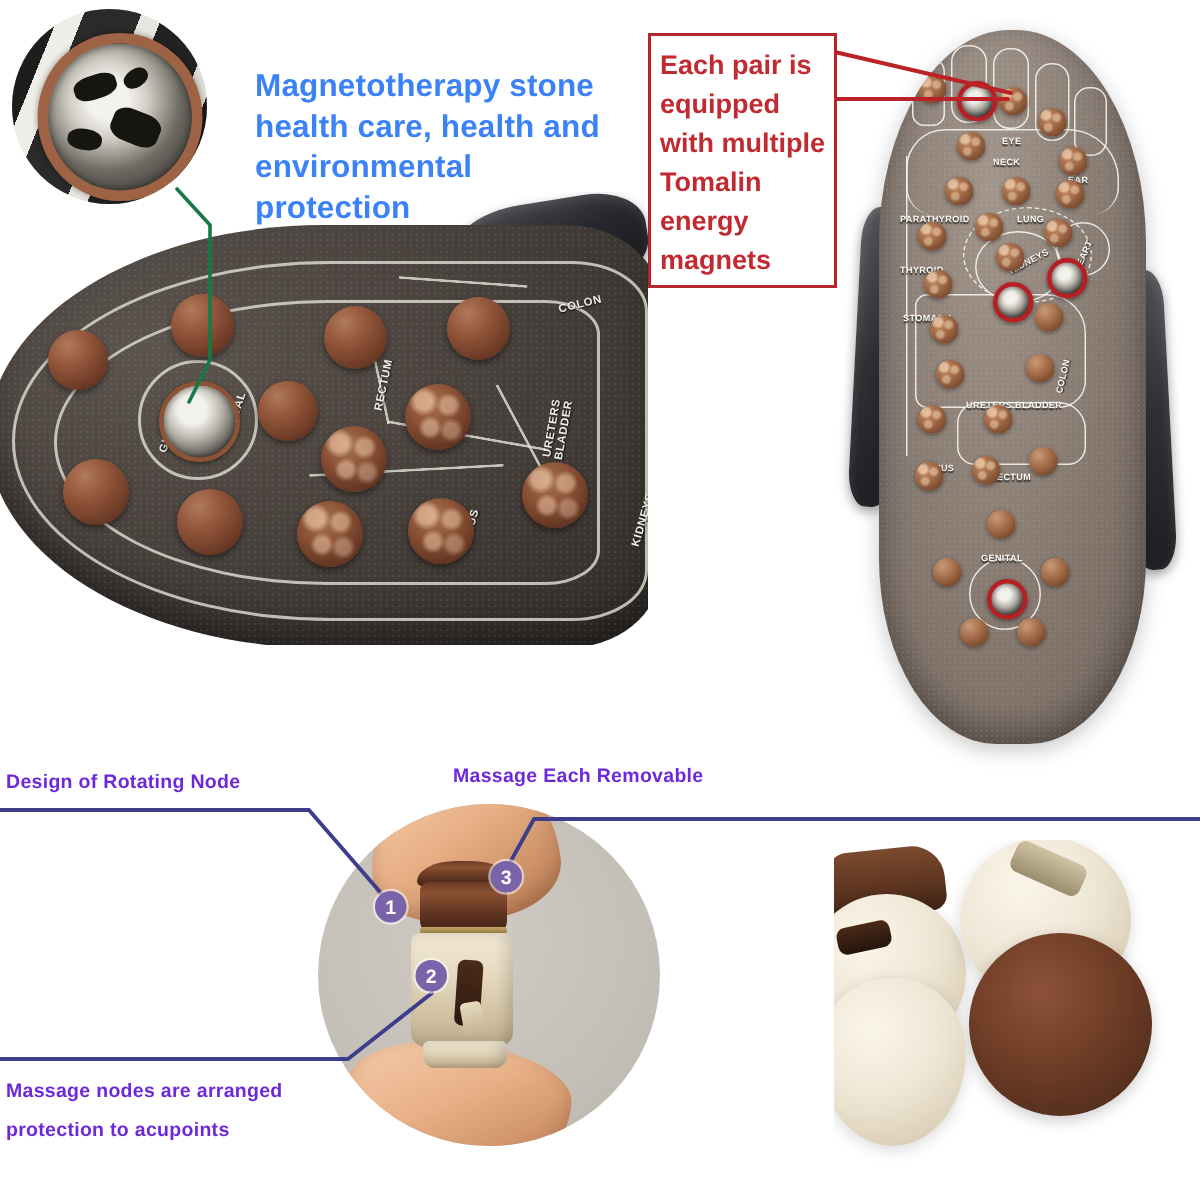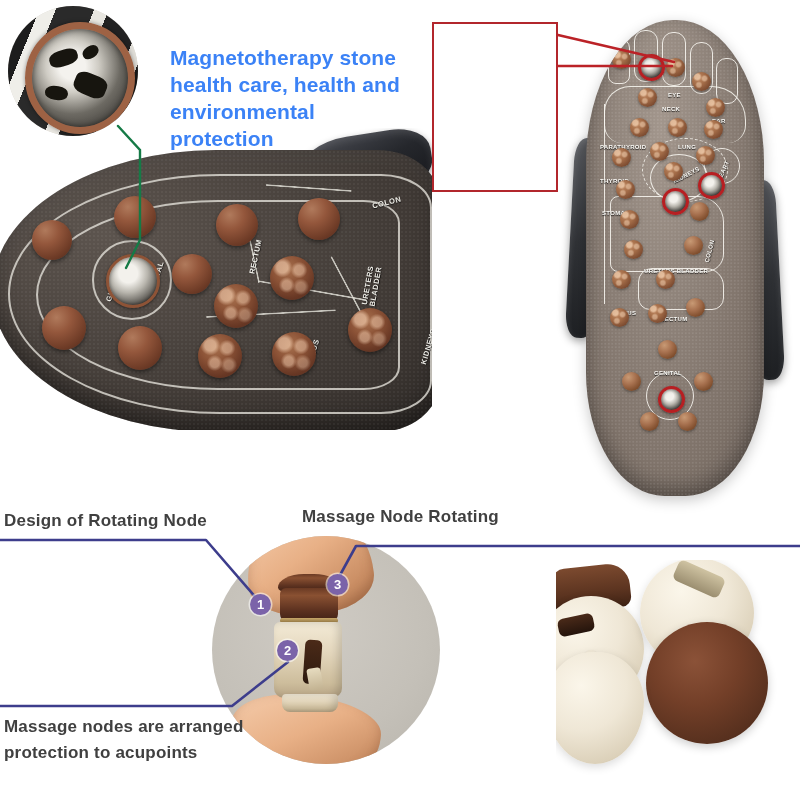--- a/index.html
+++ b/index.html
@@ -33,23 +33,23 @@
   .red-text{
     position:absolute;
     color:#c02a30;
     font-weight:bold;
     font-size:18px;
     line-height:26px;
     white-space:pre-line;
   }
   .navy-text{
     position:absolute;
-    color:#404040;
+    color:#6d28d9;
     font-weight:bold;
-    font-size:17px;
+    font-size:13px;
     line-height:26px;
     white-space:pre-line;
     letter-spacing:.2px;
   }
 
   
   .num-badge{
     position:absolute;
     width:21px;height:21px;
     border-radius:50%;
@@ -452,24 +452,30 @@
 
     <path d="M 800 546 L 356 546 L 334 586" fill="none" stroke="#3d3d8c" stroke-width="2.6" stroke-linecap="round" stroke-linejoin="round"></path>
 
     <path d="M 288 662 L 232 706 L 0 706" fill="none" stroke="#3d3d8c" stroke-width="2.6" stroke-linecap="round" stroke-linejoin="round"></path>
   </svg>
 
   <div class="green-text" style="left:170px;top:44px;width:245px;">Magnetotherapy stone
 health care,  health and
 environmental protection</div>
 
+  <div class="red-text" style="left:440px;top:30px;width:118px;">Each pair is
+equipped
+with multiple
+Tomalin
+energy
+magnets</div>
 
   <div class="navy-text" style="left:4px;top:508px;width:230px;">Design of Rotating Node</div>
 
-  <div class="navy-text" style="left:302px;top:504px;width:250px;">Massage Node Rotating</div>
+  <div class="navy-text" style="left:302px;top:504px;width:250px;">Massage Each Removable</div>
 
   <div class="navy-text" style="left:4px;top:714px;width:330px;">Massage nodes are arranged
 protection to acupoints</div>
 
   <div class="num-badge" style="left:250px;top:594px;">1</div>
   <div class="num-badge" style="left:277px;top:640px;">2</div>
   <div class="num-badge" style="left:327px;top:574px;">3</div>
 
 </div>
 

